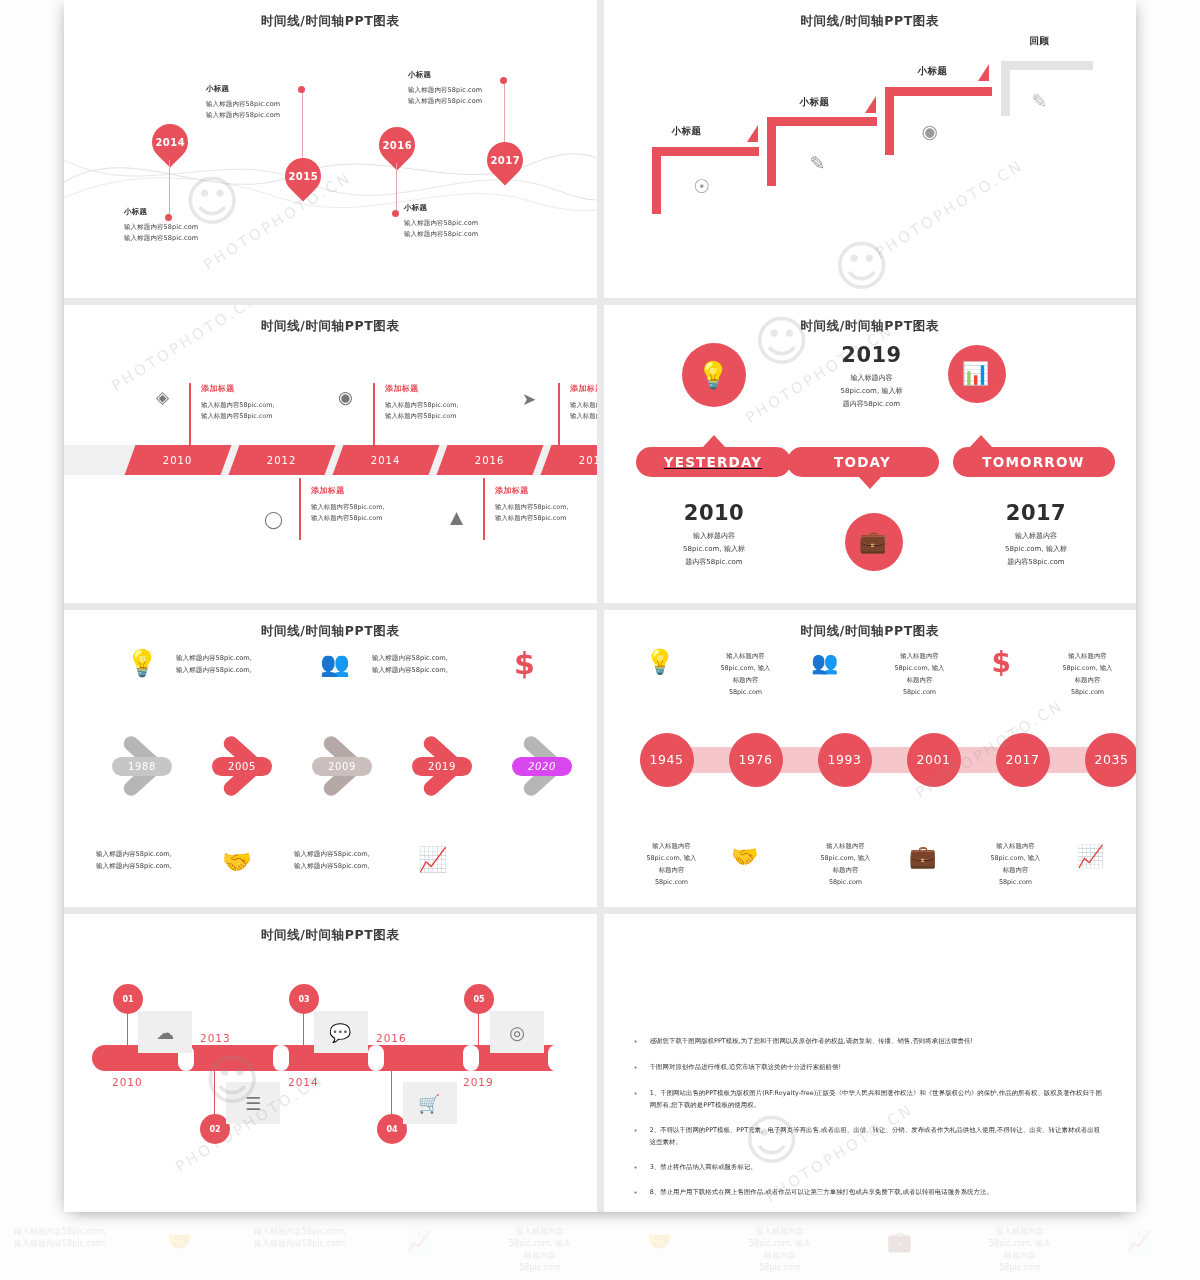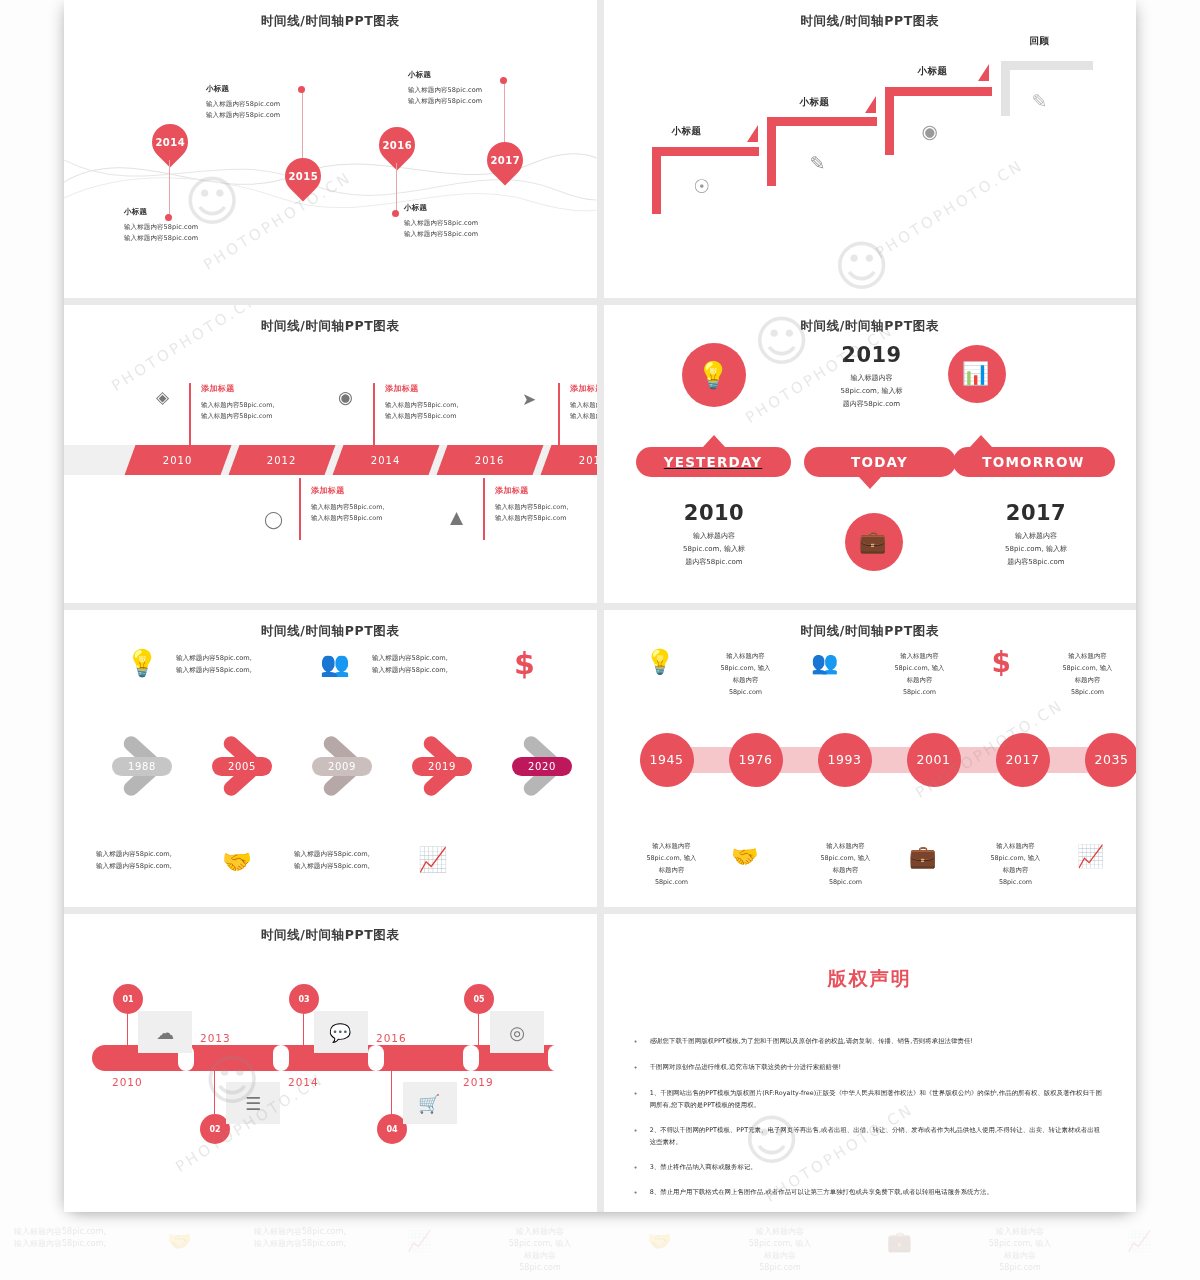--- a/index.html
+++ b/index.html
@@ -312,21 +312,21 @@
         </div>
       </div>
 
       <div class="notch-up" style="left:99px; top:130px;"></div>
       <div class="notch-up" style="left:366px; top:130px;"></div>
       <div class="notch-dn" style="left:255px; top:172px;"></div>
 
       <div class="ribbon" style="left:32px; top:142px; width:155px;text-decoration:underline;">
           <span>YESTERDAY</span>
         </div>
-      <div class="ribbon" style="left:200px; top:142px; width:152px;">
+      <div class="ribbon" style="left:183px; top:142px; width:152px;">
           <span>TODAY</span>
         </div>
       <div class="ribbon" style="left:349px; top:142px; width:162px;">
           <span>TOMORROW</span>
         </div>
 
       <div class="yr" style="left:48px; top:196px; width:125px;">
         <div class="y">2010</div>
         <div class="d">
           <span>输入标题内容</span><br>
@@ -389,21 +389,21 @@
       <div class="chev" style="left:348px; top:125px;">
         <div class="c1" style="background:#e8505b;"></div>
         <div class="c2" style="background:#e8505b;"></div>
         <div class="pill" style="background:#e8505b;">
             <span>2019</span>
           </div>
       </div>
       <div class="chev" style="left:448px; top:125px;">
         <div class="c1" style="background:#b6b6b6;"></div>
         <div class="c2" style="background:#b6b6b6;"></div>
-        <div class="pill" style="background:#be185d;">
+        <div class="pill" style="background:#d946ef;font-style:italic;">
             <span>2020</span>
           </div>
       </div>
 
       <div class="cap" style="left:32px; top:238px; width:150px;">
         <div>输入标题内容58pic.com,</div>
         <div>输入标题内容58pic.com,</div>
       </div>
       <div class="icr" style="left:158px; top:238px; font-size:24px;">🤝</div>
       <div class="cap" style="left:230px; top:238px; width:150px;">
@@ -514,21 +514,20 @@
         </div>
       <div class="leg" style="left:414px; top:100px; height:33px;"></div>
       <div class="yl" style="left:399px; top:162px;">2019</div>
       <div class="ibox" style="left:426px; top:97px;">◎</div>
 
       <div class="wm wm-fig" style="left:140px; top:140px;">☺</div>
       <div class="wm wm-txt" style="left:100px; top:200px;">PHOTOPHOTO.CN</div>
     </div>
 
     <div class="slide">
-      <div class="cr-title">版权声明</div>
       <div class="cr-list">
         <div class="cr-item">
           <div class="cr-bullet">•</div>
           <div class="cr-text">感谢您下载千图网版权PPT模板,为了您和千图网以及原创作者的权益,请勿复制、传播、销售,否则将承担法律责任!</div>
         </div>
         <div class="cr-item">
           <div class="cr-bullet">•</div>
           <div class="cr-text">千图网对原创作品进行维权,追究市场下载这类的十分进行索赔赔偿!</div>
         </div>
         <div class="cr-item">

